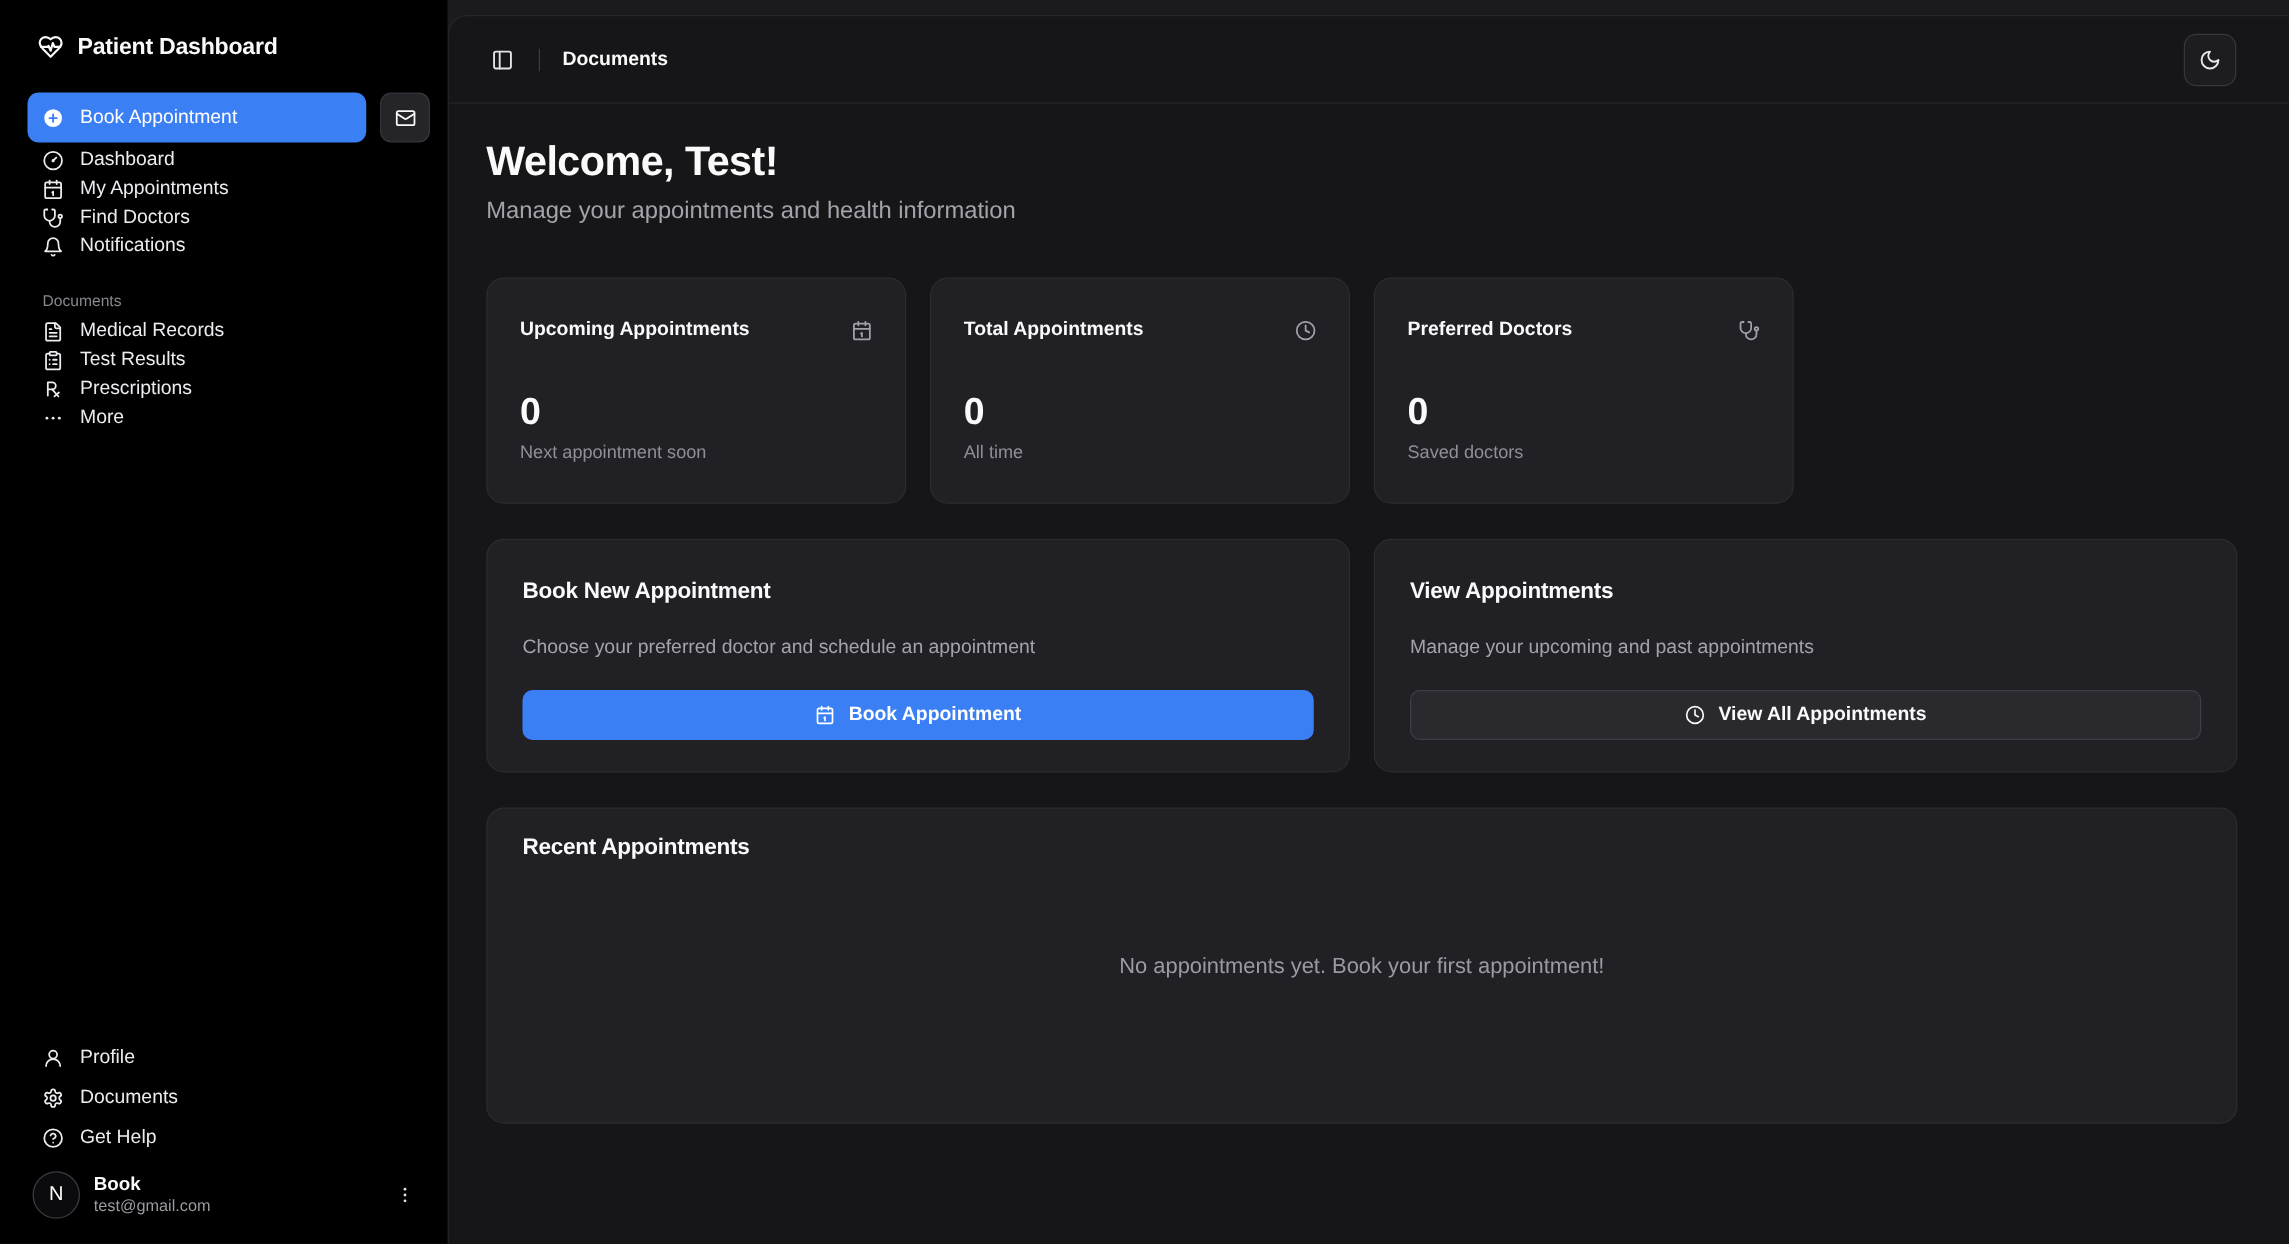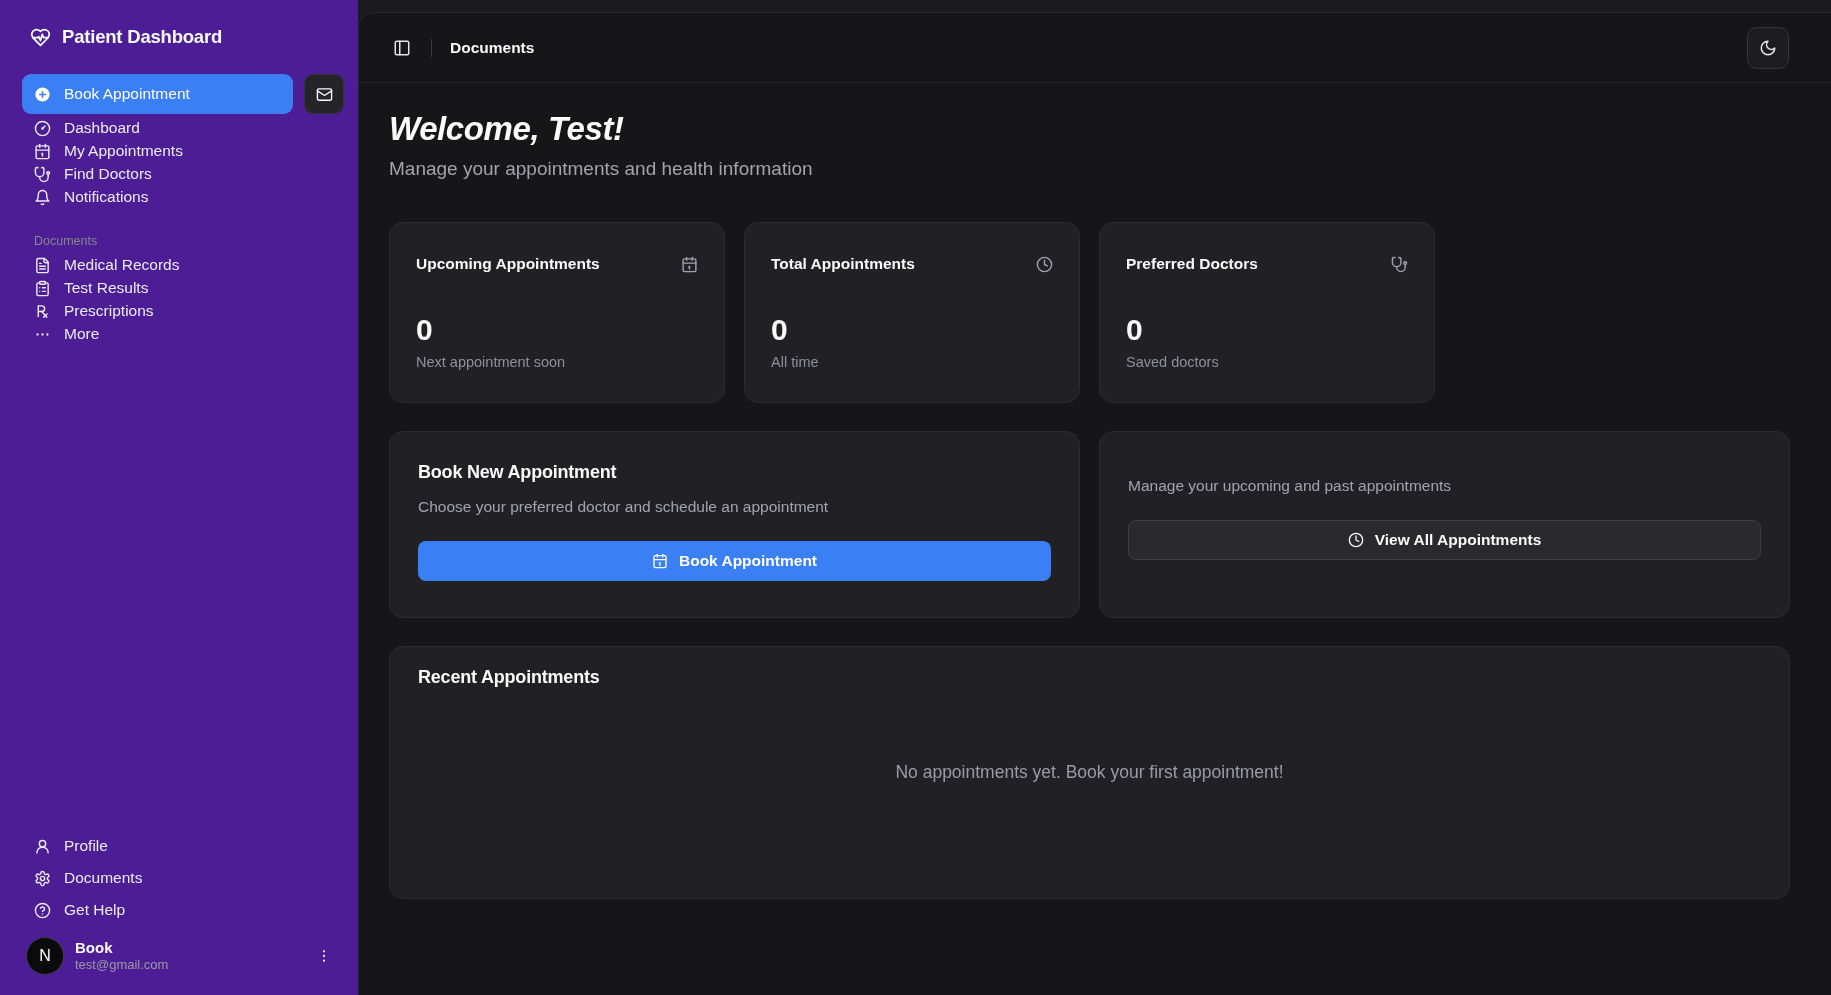--- a/index.html
+++ b/index.html
@@ -8,21 +8,21 @@
     background:#1b1b1f;
     font-family:"Liberation Sans", sans-serif;
     color:#fafafa;
     position:relative;
   }
   svg.ic { display:block; }
 
   
   .sidebar {
     position:absolute; left:0; top:0; width:358px; height:995px;
-    background:#4c1d95;
+    background:#000000;
     padding:18px 14px 14px 22px;
     display:flex; flex-direction:column;
   }
   .s-header { display:flex; align-items:center; gap:11px; padding:8px 8px 10px 8px; }
   .s-title { font-size:18.5px; font-weight:700; letter-spacing:-0.2px; }
   .s-nav { margin-top:16px; display:flex; flex-direction:column; gap:5px; }
   .s-row { display:flex; align-items:center; gap:11px; }
   .s-item {
     display:flex; align-items:center; gap:13px; height:40px;
     padding:0 12px; border-radius:9px; flex:1;
@@ -66,37 +66,37 @@
   .vdivider { width:1px; height:18px; background:#3a3a40; margin:0 18px 0 12px; }
   .breadcrumb { font-size:15.5px; font-weight:600; color:#fafafa; }
   .moon-btn {
     margin-left:auto; width:42px; height:42px; border-radius:10px;
     border:1px solid #36363c; background:#1d1d21;
     display:flex; align-items:center; justify-content:center;
     color:#e8e8ec; cursor:pointer;
   }
 
   .m-content { padding:26px 41px 0 30px; }
-  .welcome-title { font-size:33px; font-weight:700; letter-spacing:-0.4px; line-height:1.2;font-style:italic; }
+  .welcome-title { font-size:33px; font-weight:700; letter-spacing:-0.4px; line-height:1.2; }
   .welcome-sub { margin-top:9px; font-size:19px; color:#a3a3ab; line-height:1.2; }
 
   .card { background:#212125; border:1px solid #2b2b30; border-radius:14px; }
 
   .stats { margin-top:42px; display:grid; grid-template-columns:repeat(4,1fr); gap:19px; }
   .stat-card { padding:32px 26px 0 26px; height:181px; }
   .stat-head { display:flex; align-items:center; justify-content:space-between; }
   .stat-title { font-size:15.5px; font-weight:600; color:#fafafa;text-align:right; }
   .stat-icon { color:#a1a1aa; }
   .stat-value { margin-top:42px; font-size:30px; font-weight:700; line-height:1; }
   .stat-sub { margin-top:9px; font-size:14.5px; color:#8f8f97; }
 
   .actions { margin-top:28px; display:grid; grid-template-columns:repeat(2,1fr); gap:19px; }
   .action-card { padding:30px 28px 30px 28px; height:187px; }
   .action-title { font-size:18px; font-weight:700; letter-spacing:-0.2px; }
-  .action-desc { margin-top:15px; font-size:15.5px; color:#a3a3ab; }
+  .action-desc { margin-top:26px; font-size:15.5px; color:#a3a3ab; }
   .btn {
     margin-top:25px; height:40px; width:100%; border-radius:8px;
     display:flex; align-items:center; justify-content:center; gap:11px;
     font-size:15.5px; font-weight:600; cursor:pointer;
     font-family:"Liberation Sans", sans-serif;
   }
   .btn.primary { background:#3b7ff5; color:#fff; border:none; }
   .btn.secondary { background:#29292e; color:#fafafa; border:1px solid #3e3e44; }
 
   .recent-card { margin-top:28px; padding:20px 28px 0 28px; height:253px; }
@@ -382,20 +382,21 @@
                 <rect x="3" y="4" width="18" height="18" rx="2"></rect>
                 <path d="M3 10h18"></path>
                 <path d="M11 15.5 12 14.5v4"></path>
             </svg>
           </span>
           <span>Book Appointment</span>
         </button>
       </div>
 
       <div class="card action-card">
+        <div class="action-title">View Appointments</div>
         <div class="action-desc">Manage your upcoming and past appointments</div>
         <button class="btn secondary">
           <span>
             <svg class="ic" width="16" height="16" viewBox="0 0 24 24" fill="none" stroke="currentColor" stroke-width="2" stroke-linecap="round" stroke-linejoin="round">
               <circle cx="12" cy="12" r="10"></circle>
                 <path d="M12 6v6l4 2"></path>
             </svg>
           </span>
           <span>View All Appointments</span>
         </button>

